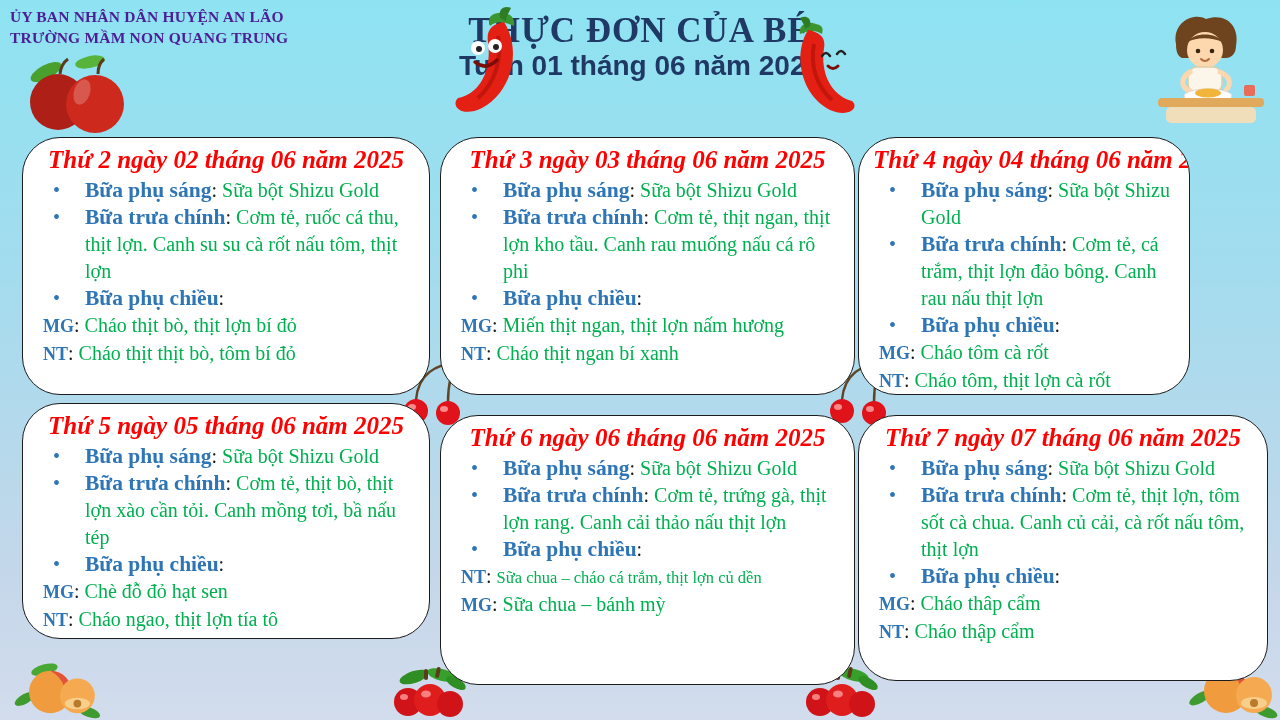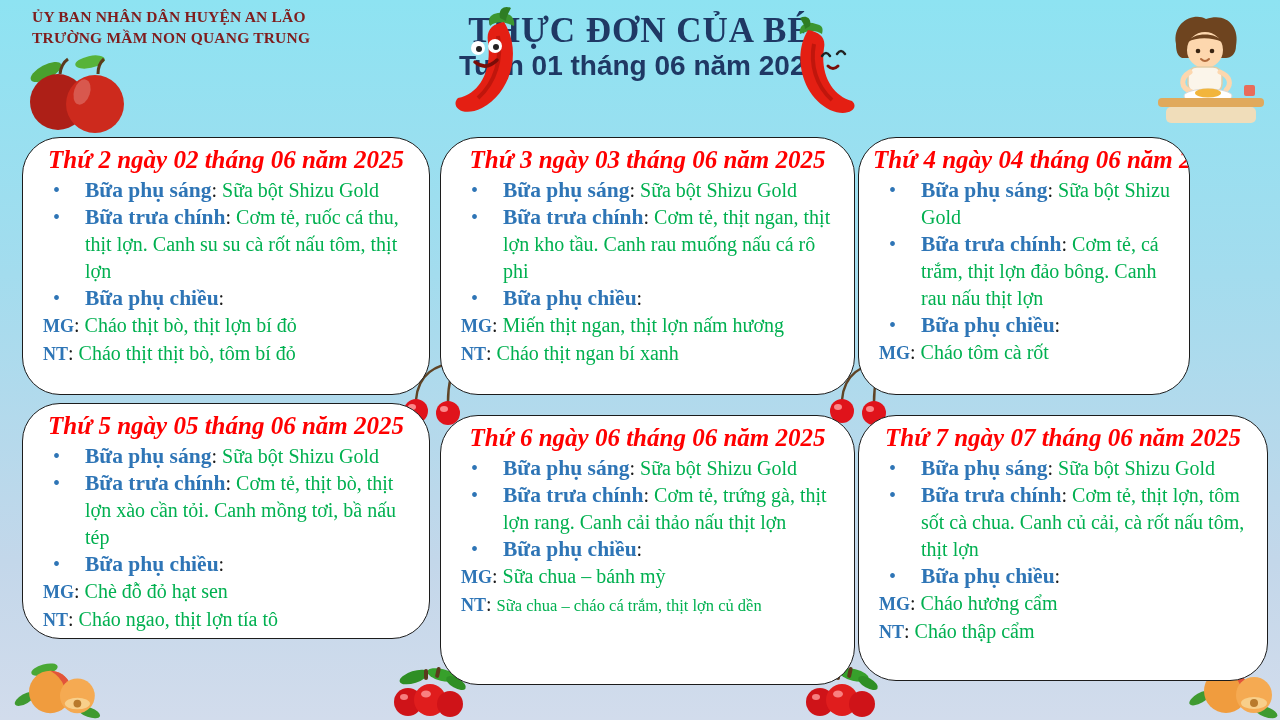--- a/index.html
+++ b/index.html
@@ -4,21 +4,21 @@
 <style>
   * { margin:0; padding:0; box-sizing:border-box; }
   html,body { width:1280px; height:720px; overflow:hidden; }
   body {
     position:relative;
     font-family:"Liberation Serif", serif;
     background:linear-gradient(180deg,#8ee3f2 0%,#a3dcee 38%,#c3d7ea 78%,#d2dcec 100%);
   }
   .header {
     position:absolute; left:10px; top:6px;
-    color:#7f1d1d; font-weight:bold; font-size:15.5px; line-height:21px; letter-spacing:.2px;margin-left:22px;
+    color:#4c1d95; font-weight:bold; font-size:15.5px; line-height:21px; letter-spacing:.2px;
   }
   .title-wrap { position:absolute; left:0; right:0; top:12px; text-align:center; color:#1f3864; }
   .title-main { font-size:35px; font-weight:bold; letter-spacing:1px; line-height:38px; }
   .title-sub  { font-size:28px; font-weight:bold; font-family:"Liberation Sans", sans-serif; line-height:32px; }
   .card {
     position:absolute; background:#ffffff;
     border:1.6px solid #1c1c1c; border-radius:38px;
     padding:8px 14px 4px 14px; overflow:hidden;
   }
   .day-title {
@@ -218,20 +218,23 @@
     <span class="bullet">•</span>
     <span class="meal-label">Bữa trưa chính</span><span class="colon">:</span><span class="meal-value">Cơm tẻ, cá trắm, thịt lợn đảo bông. Canh rau nấu thịt lợn</span>
   </div>
   <div class="meal-item">
     <span class="bullet">•</span>
     <span class="meal-label">Bữa phụ chiều</span><span class="colon">:</span>
   </div>
   <div class="mgnt-line">
     <span class="mgnt-label">MG</span><span class="colon">:</span><span class="meal-value">Cháo tôm cà rốt</span>
   </div>
+  <div class="mgnt-line">
+    <span class="mgnt-label">NT</span><span class="colon">:</span><span class="meal-value">Cháo tôm, thịt lợn cà rốt</span>
+  </div>
 </section>
 
 <section class="card" style="left:22px;top:403px;width:408px;height:236px">
   <h2 class="day-title">Thứ 5 ngày 05 tháng 06 năm 2025</h2>
   <div class="meal-item">
     <span class="bullet">•</span>
     <span class="meal-label">Bữa phụ sáng</span><span class="colon">:</span><span class="meal-value">Sữa bột Shizu Gold</span>
   </div>
   <div class="meal-item">
     <span class="bullet">•</span>
@@ -257,40 +260,40 @@
   </div>
   <div class="meal-item">
     <span class="bullet">•</span>
     <span class="meal-label">Bữa trưa chính</span><span class="colon">:</span><span class="meal-value">Cơm tẻ, trứng gà, thịt lợn rang. Canh cải thảo  nấu thịt lợn</span>
   </div>
   <div class="meal-item">
     <span class="bullet">•</span>
     <span class="meal-label">Bữa phụ chiều</span><span class="colon">:</span>
   </div>
   <div class="mgnt-line">
+    <span class="mgnt-label">NT</span><span class="colon">:</span><span class="meal-value small-value">Sữa chua – cháo cá trắm, thịt lợn củ dền</span>
+  </div>
+  <div class="mgnt-line">
     <span class="mgnt-label">MG</span><span class="colon">:</span><span class="meal-value">Sữa chua – bánh mỳ</span>
-  </div>
-  <div class="mgnt-line">
-    <span class="mgnt-label">NT</span><span class="colon">:</span><span class="meal-value small-value">Sữa chua – cháo cá trắm, thịt lợn củ dền</span>
   </div>
 </section>
 
 <section class="card" style="left:858px;top:415px;width:410px;height:266px">
   <h2 class="day-title">Thứ 7 ngày 07 tháng 06 năm 2025</h2>
   <div class="meal-item">
     <span class="bullet">•</span>
     <span class="meal-label">Bữa phụ sáng</span><span class="colon">:</span><span class="meal-value">Sữa bột Shizu Gold</span>
   </div>
   <div class="meal-item">
     <span class="bullet">•</span>
     <span class="meal-label">Bữa trưa chính</span><span class="colon">:</span><span class="meal-value">Cơm tẻ, thịt lợn, tôm sốt cà chua. Canh củ cải, cà rốt nấu tôm, thịt lợn</span>
   </div>
   <div class="meal-item">
     <span class="bullet">•</span>
     <span class="meal-label">Bữa phụ chiều</span><span class="colon">:</span>
   </div>
   <div class="mgnt-line">
-    <span class="mgnt-label">MG</span><span class="colon">:</span><span class="meal-value">Cháo hương cẩm</span>
+    <span class="mgnt-label">MG</span><span class="colon">:</span><span class="meal-value">Cháo thâp cẩm</span>
   </div>
   <div class="mgnt-line">
     <span class="mgnt-label">NT</span><span class="colon">:</span><span class="meal-value">Cháo thập cẩm</span>
   </div>
 </section>
 
 </body></html>

